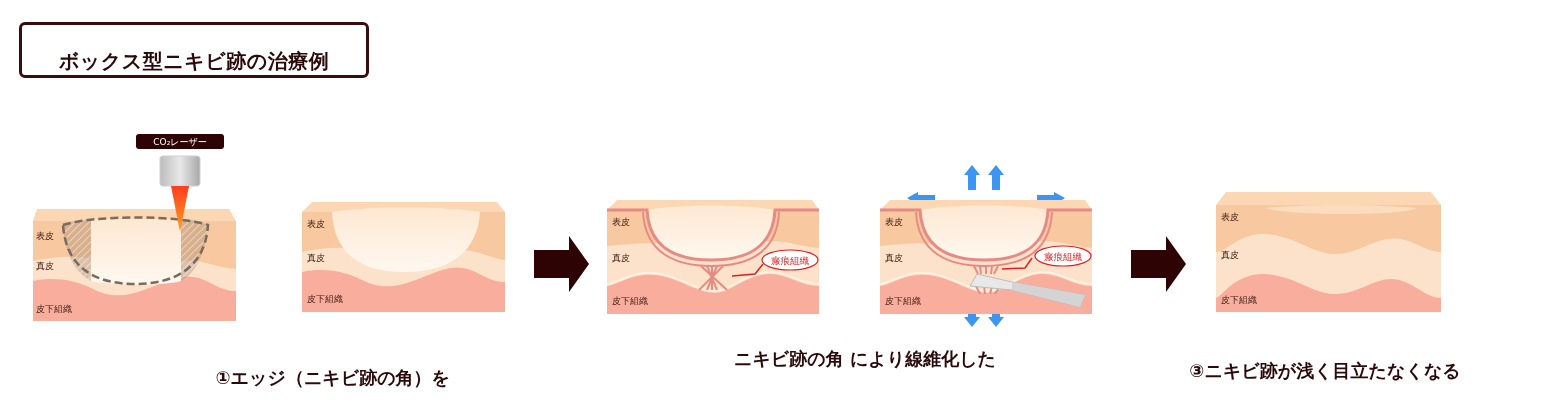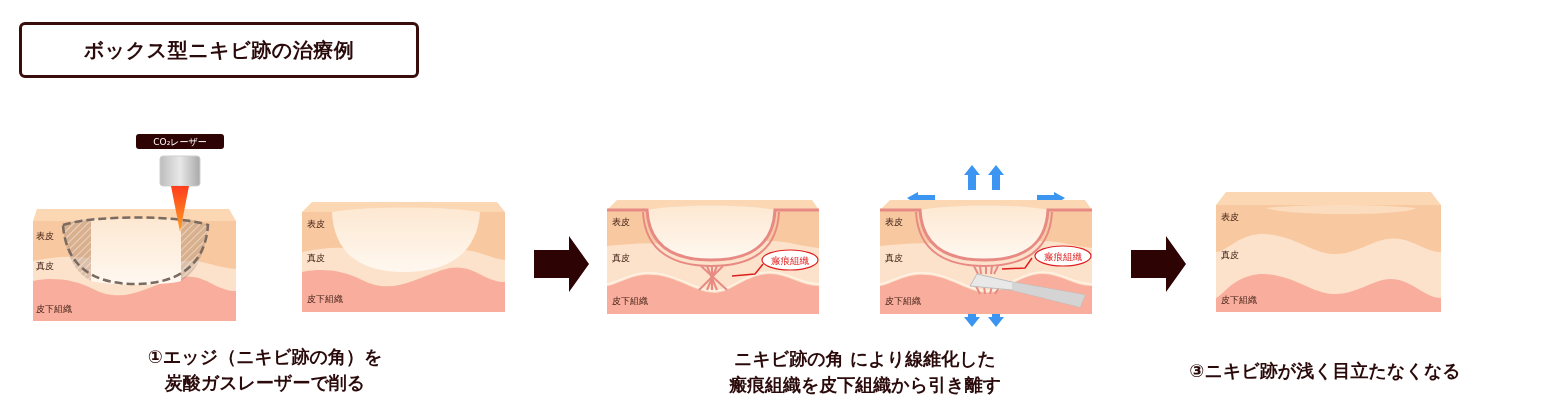--- a/index.html
+++ b/index.html
@@ -1,20 +1,20 @@
 <!DOCTYPE html>
 <html><head>
 <meta charset="utf-8">
 <style>
   html, body { margin:0; padding:0; background:#ffffff; }
   body { width:1541px; height:419px; position:relative; overflow:hidden;
          font-family:"DejaVu Sans","Liberation Sans",sans-serif; color:#2a0a0a; }
-  .title-box { position:absolute; left:19px; top:22px; width:400px; height:56px;
+  .title-box { position:absolute; left:19px; top:22px; width:350px; height:56px;
                border:3px solid #3a0d0d; border-radius:6px; box-sizing:border-box;
-               display:flex; align-items:center; justify-content:center; }
+               display:flex; align-items:flex-end; justify-content:center; }
   .title-text { font-size:20px; font-weight:bold; color:#2a0a0a; letter-spacing:0.5px; }
   .panel { position:absolute; }
   .panel svg { display:block; overflow:visible; }
   .layer-label { font-size:9px; fill:#3a1a10; font-family:"DejaVu Sans",sans-serif; }
   .caption { position:absolute; text-align:center; font-weight:bold; font-size:18px;
              line-height:26px; color:#2a0a0a; }
   .caption span { display:block; white-space:nowrap; }
   .big-arrow { position:absolute; }
 </style>
 </head>
@@ -175,23 +175,21 @@
     <rect x="0" y="15" width="225" height="107" fill="#f9ae9d"></rect>
     <path d="M0,15 H225 V108 C205,108 190,80 160,92 C130,104 120,110 90,96 C60,82 40,80 20,92 C10,98 5,106 0,108 Z" fill="#fce2ca"></path>
     <path d="M0,15 H225 V62 C205,62 190,40 160,52 C130,64 120,70 90,56 C60,42 40,40 20,52 C10,58 5,62 0,62 Z" fill="#f8c9a0"></path>
     <path d="M50,18 C90,14 160,14 200,18 C190,26 70,26 50,18 Z" fill="#fcdcbe"></path>
     <text x="5" y="30" class="layer-label">表皮</text>
     <text x="5" y="68" class="layer-label">真皮</text>
     <text x="5" y="113" class="layer-label">皮下組織</text>
   </svg>
 </div>
 
-<div class="caption" style="left:80px; top:344px; width:370px;">
+<div class="caption" style="left:80px; top:365px; width:370px;text-align:right;">
   <span>①エッジ（ニキビ跡の角）を</span>
-  <span>炭酸ガスレーザーで削る</span>
 </div>
 <div class="caption" style="left:660px; top:346px; width:410px;">
   <span>ニキビ跡の角 により線維化した</span>
-  <span>瘢痕組織を皮下組織から引き離す</span>
 </div>
 <div class="caption" style="left:1130px; top:358px; width:390px;">
   <span>③ニキビ跡が浅く目立たなくなる</span>
 </div>
 
 </body></html>

